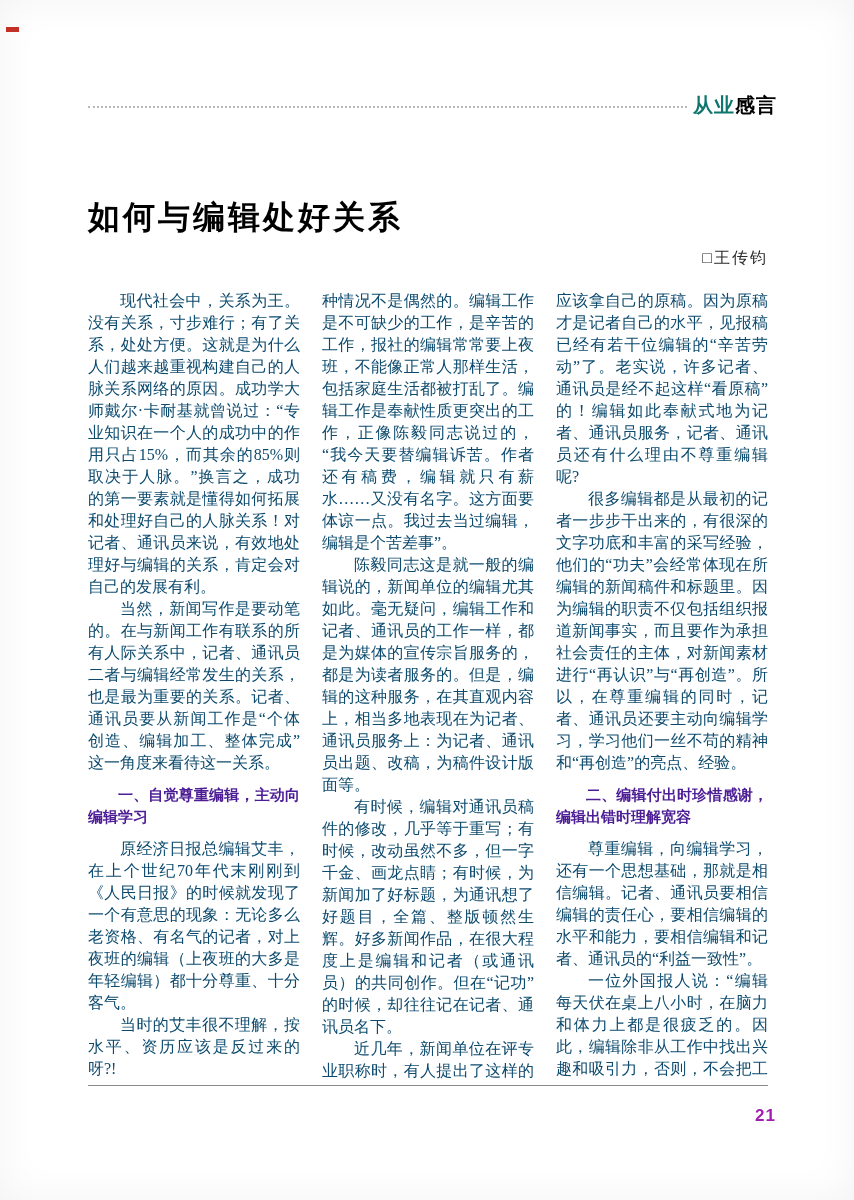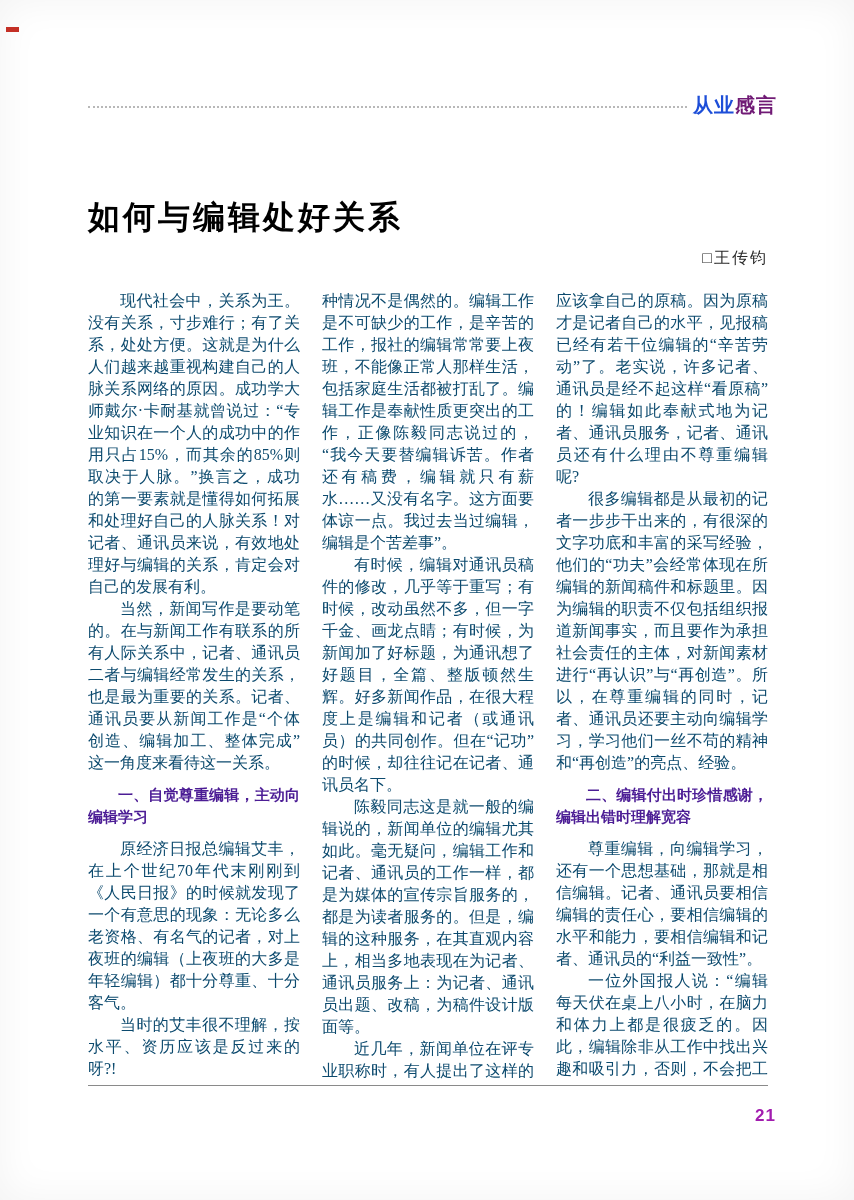--- a/index.html
+++ b/index.html
@@ -23,22 +23,22 @@
   .dotted-rule{
     flex:1;height:0;
     border-top:2px dotted #b8b8b8;
     margin-top:2px;
   }
   .section-label{
     font-family:"Liberation Sans","DejaVu Sans",sans-serif;
     font-weight:bold;font-size:20px;letter-spacing:1px;
     white-space:nowrap;padding-left:6px;
   }
-  .section-label .black{color:#1d4ed8;margin-top:43px;}
-  .section-label .accent{color:#701a75;}
+  .section-label .black{color:#0f766e;margin-top:43px;}
+  .section-label .accent{color:#000000;}
   .article-title{
     position:absolute;left:88px;top:196px;width:680px;
     margin:0;
     font-size:32px;font-weight:bold;letter-spacing:3px;color:#000;
   }
   .article-author{
     position:absolute;left:88px;top:248px;width:680px;
     text-align:right;
     font-size:16px;letter-spacing:2px;color:#2a2a2a;
     font-family:"Liberation Sans","DejaVu Sans",sans-serif;
@@ -98,22 +98,22 @@
       <p class="indent">现代社会中，关系为王。没有关系，寸步难行；有了关系，处处方便。这就是为什么人们越来越重视构建自己的人脉关系网络的原因。成功学大师戴尔·卡耐基就曾说过：“专业知识在一个人的成功中的作用只占15%，而其余的85%则取决于人脉。”换言之，成功的第一要素就是懂得如何拓展和处理好自己的人脉关系！对记者、通讯员来说，有效地处理好与编辑的关系，肯定会对自己的发展有利。</p>
       <p class="indent">当然，新闻写作是要动笔的。在与新闻工作有联系的所有人际关系中，记者、通讯员二者与编辑经常发生的关系，也是最为重要的关系。记者、通讯员要从新闻工作是“个体创造、编辑加工、整体完成”这一角度来看待这一关系。</p>
       <p class="heading">一、自觉尊重编辑，主动向编辑学习</p>
       <p class="indent">原经济日报总编辑艾丰，在上个世纪70年代末刚刚到《人民日报》的时候就发现了一个有意思的现象：无论多么老资格、有名气的记者，对上夜班的编辑（上夜班的大多是年轻编辑）都十分尊重、十分客气。</p>
       <p class="indent">当时的艾丰很不理解，按水平、资历应该是反过来的呀?!</p>
       <p class="indent">后来他才弄明白，出现这</p>
     </div>
 
     <div class="col">
       <p class="cont">种情况不是偶然的。编辑工作是不可缺少的工作，是辛苦的工作，报社的编辑常常要上夜班，不能像正常人那样生活，包括家庭生活都被打乱了。编辑工作是奉献性质更突出的工作，正像陈毅同志说过的，“我今天要替编辑诉苦。作者还有稿费，编辑就只有薪水……又没有名字。这方面要体谅一点。我过去当过编辑，编辑是个苦差事”。</p>
+      <p class="indent">陈毅同志这是就一般的编辑说的，新闻单位的编辑尤其如此。毫无疑问，编辑工作和记者、通讯员的工作一样，都是为媒体的宣传宗旨服务的，都是为读者服务的。但是，编辑的这种服务，在其直观内容上，相当多地表现在为记者、通讯员服务上：为记者、通讯员出题、改稿，为稿件设计版面等。</p>
       <p class="indent">有时候，编辑对通讯员稿件的修改，几乎等于重写；有时候，改动虽然不多，但一字千金、画龙点睛；有时候，为新闻加了好标题，为通讯想了好题目，全篇、整版顿然生辉。好多新闻作品，在很大程度上是编辑和记者（或通讯员）的共同创作。但在“记功”的时候，却往往记在记者、通讯员名下。</p>
-      <p class="indent">陈毅同志这是就一般的编辑说的，新闻单位的编辑尤其如此。毫无疑问，编辑工作和记者、通讯员的工作一样，都是为媒体的宣传宗旨服务的，都是为读者服务的。但是，编辑的这种服务，在其直观内容上，相当多地表现在为记者、通讯员服务上：为记者、通讯员出题、改稿，为稿件设计版面等。</p>
       <p class="indent">近几年，新闻单位在评专业职称时，有人提出了这样的要求：记者拿自己作品的时候，不要拿发表后的作品剪报，而</p>
     </div>
 
     <div class="col">
       <p class="cont">应该拿自己的原稿。因为原稿才是记者自己的水平，见报稿已经有若干位编辑的“辛苦劳动”了。老实说，许多记者、通讯员是经不起这样“看原稿”的！编辑如此奉献式地为记者、通讯员服务，记者、通讯员还有什么理由不尊重编辑呢?</p>
       <p class="indent">很多编辑都是从最初的记者一步步干出来的，有很深的文字功底和丰富的采写经验，他们的“功夫”会经常体现在所编辑的新闻稿件和标题里。因为编辑的职责不仅包括组织报道新闻事实，而且要作为承担社会责任的主体，对新闻素材进行“再认识”与“再创造”。所以，在尊重编辑的同时，记者、通讯员还要主动向编辑学习，学习他们一丝不苟的精神和“再创造”的亮点、经验。</p>
       <p class="heading">二、编辑付出时珍惜感谢，编辑出错时理解宽容</p>
       <p class="indent">尊重编辑，向编辑学习，还有一个思想基础，那就是相信编辑。记者、通讯员要相信编辑的责任心，要相信编辑的水平和能力，要相信编辑和记者、通讯员的“利益一致性”。</p>
       <p class="indent">一位外国报人说：“编辑每天伏在桌上八小时，在脑力和体力上都是很疲乏的。因此，编辑除非从工作中找出兴趣和吸引力，否则，不会把工作做好。最好的编辑，当他改写一</p>
     </div>

